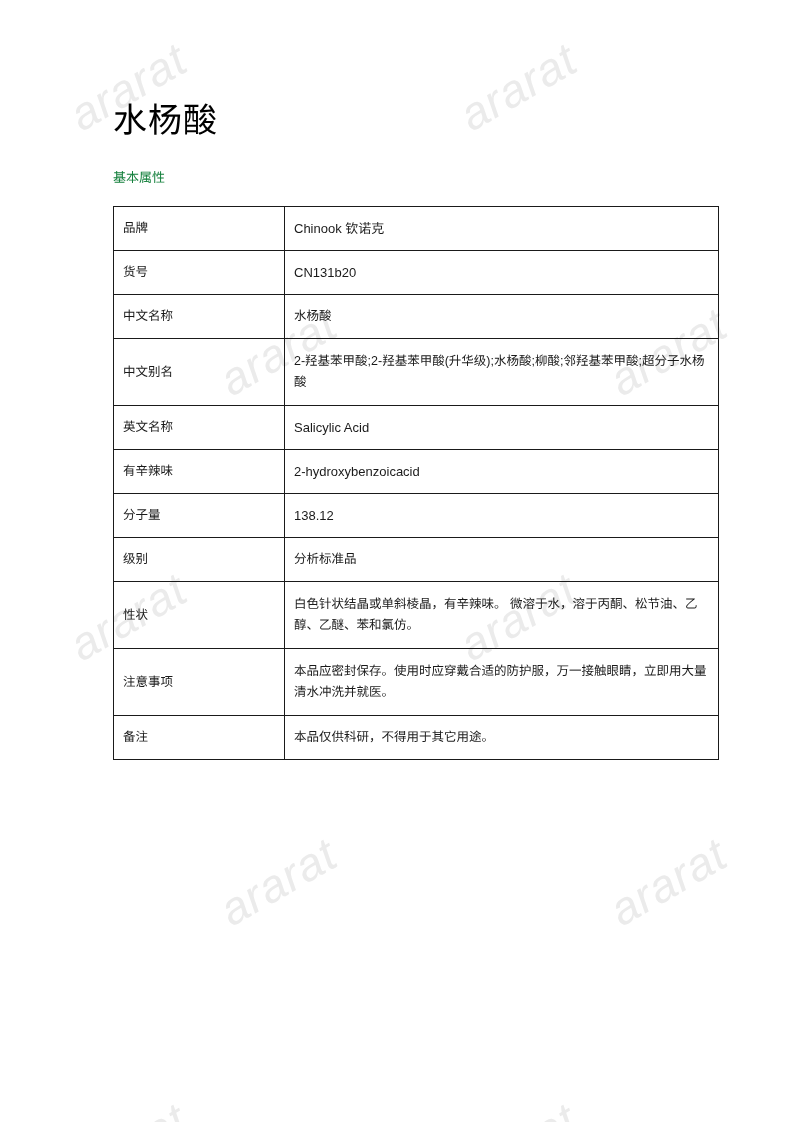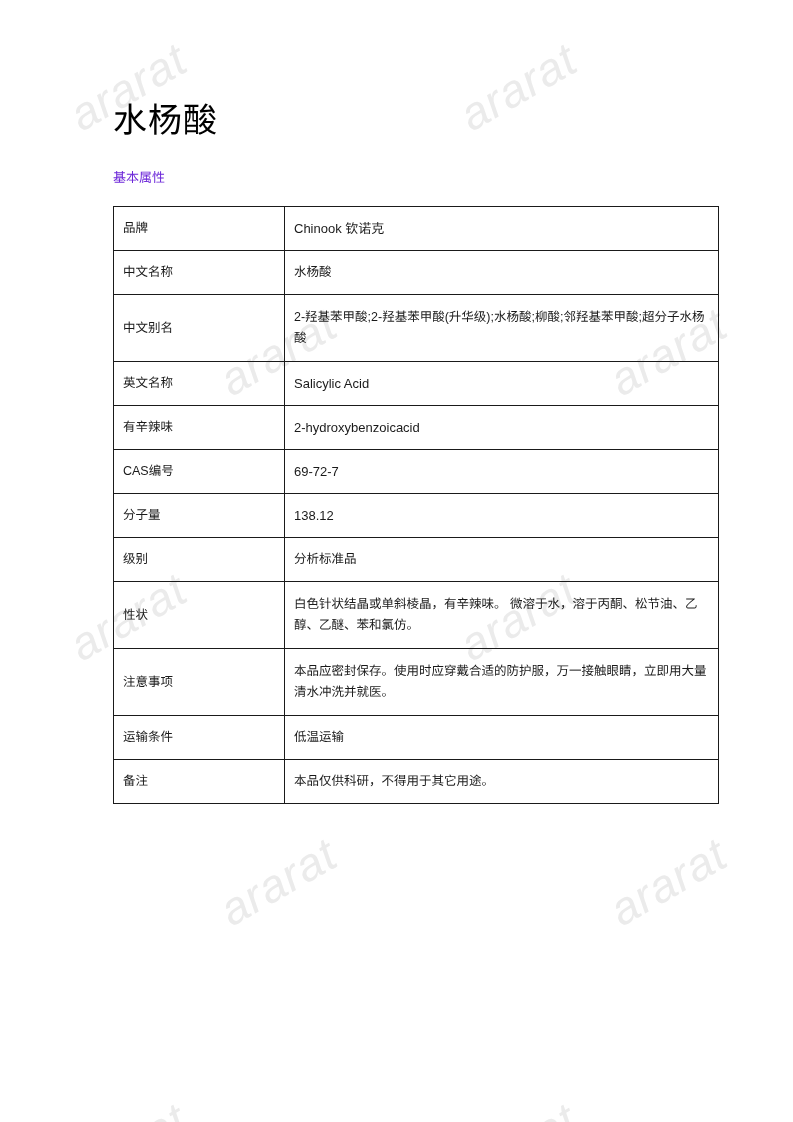--- a/index.html
+++ b/index.html
@@ -56,21 +56,21 @@
     color: #000000;
     margin: 0;
   }
 
   #section-subtitle {
     position: absolute;
     left: 113px;
     top: 168px;
     font-size: 13px;
     line-height: 20px;
-    color: #6d28d9;
+    color: #15803d;
     margin: 0;
   }
 
   #properties-table-wrap {
     position: absolute;
     left: 113px;
     top: 206px;
     width: 567px;
   }
 
@@ -133,60 +133,56 @@
   <div id="section-subtitle">基本属性</div>
 
   <div id="properties-table-wrap">
     <table class="properties-table">
       <tbody id="properties-table-body">
           <tr>
             <td class="prop-label">品牌</td>
             <td class="prop-value latin">Chinook   钦诺克</td>
           </tr>
           <tr>
+            <td class="prop-label">货号</td>
+            <td class="prop-value latin">CN131b20</td>
+          </tr>
+          <tr>
             <td class="prop-label">中文名称</td>
             <td class="prop-value">水杨酸</td>
           </tr>
           <tr class="row-tall">
             <td class="prop-label">中文别名</td>
             <td class="prop-value">2-羟基苯甲酸;2-羟基苯甲酸(升华级);水杨酸;柳酸;邻羟基苯甲酸;超分子水杨酸</td>
           </tr>
           <tr>
             <td class="prop-label">英文名称</td>
             <td class="prop-value latin">Salicylic Acid</td>
           </tr>
           <tr>
             <td class="prop-label">有辛辣味</td>
             <td class="prop-value latin">2-hydroxybenzoicacid</td>
-          </tr>
-          <tr>
-            <td class="prop-label">CAS编号</td>
-            <td class="prop-value latin">69-72-7</td>
           </tr>
           <tr>
             <td class="prop-label">分子量</td>
             <td class="prop-value latin">138.12</td>
           </tr>
           <tr>
             <td class="prop-label">级别</td>
             <td class="prop-value">分析标准品</td>
           </tr>
           <tr class="row-tall">
             <td class="prop-label">性状</td>
             <td class="prop-value">白色针状结晶或单斜棱晶，有辛辣味。 微溶于水，溶于丙酮、松节油、乙醇、乙醚、苯和氯仿。</td>
           </tr>
           <tr class="row-tall">
             <td class="prop-label">注意事项</td>
             <td class="prop-value">本品应密封保存。使用时应穿戴合适的防护服，万一接触眼睛，立即用大量清水冲洗并就医。</td>
           </tr>
           <tr>
-            <td class="prop-label">运输条件</td>
-            <td class="prop-value">低温运输</td>
-          </tr>
-          <tr>
             <td class="prop-label">备注</td>
             <td class="prop-value">本品仅供科研，不得用于其它用途。</td>
           </tr>
         </tbody>
     </table>
   </div>
 
 </div>
 
 </body></html>

